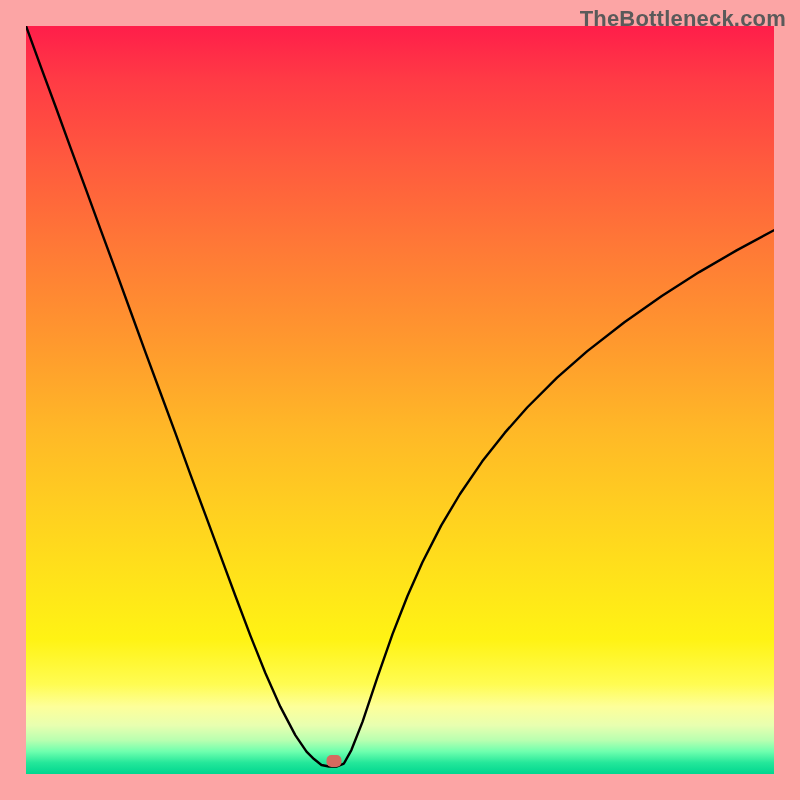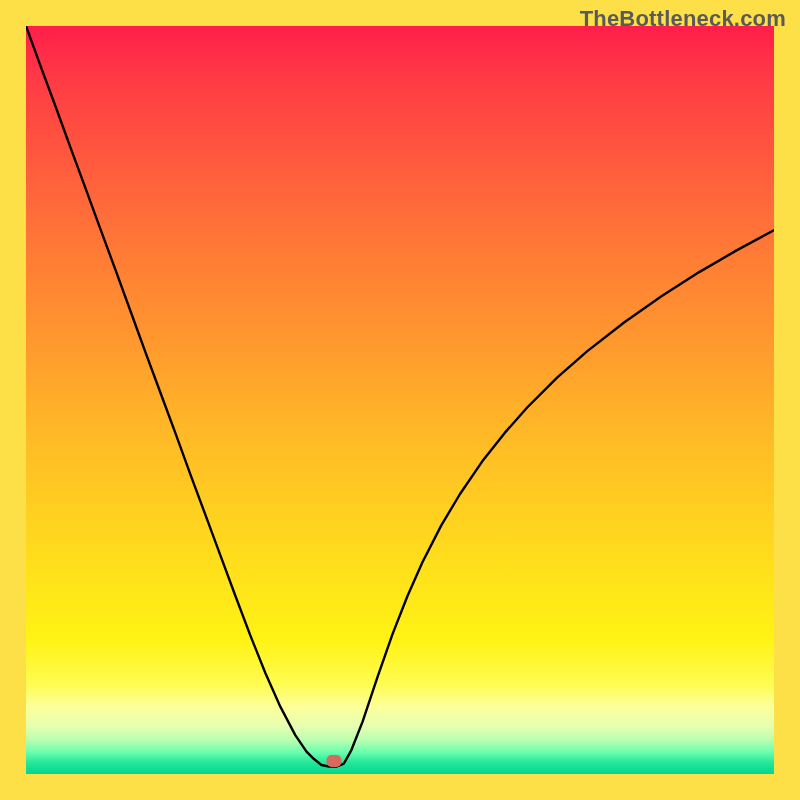--- a/index.html
+++ b/index.html
@@ -8,21 +8,21 @@
     width: 800px;
     height: 800px;
     background: #000;
     overflow: hidden;
     font-family: Arial, Helvetica, sans-serif;
   }
   .frame {
     position: relative;
     width: 800px;
     height: 800px;
-    background: #fde047;
+    background: #fca5a5;
   }
   .watermark {
     position: absolute;
     top: 6px;
     right: 14px;
     font-size: 22px;
     font-weight: 600;
     color: #5a5a5a;
     letter-spacing: 0.2px;
     z-index: 20;

